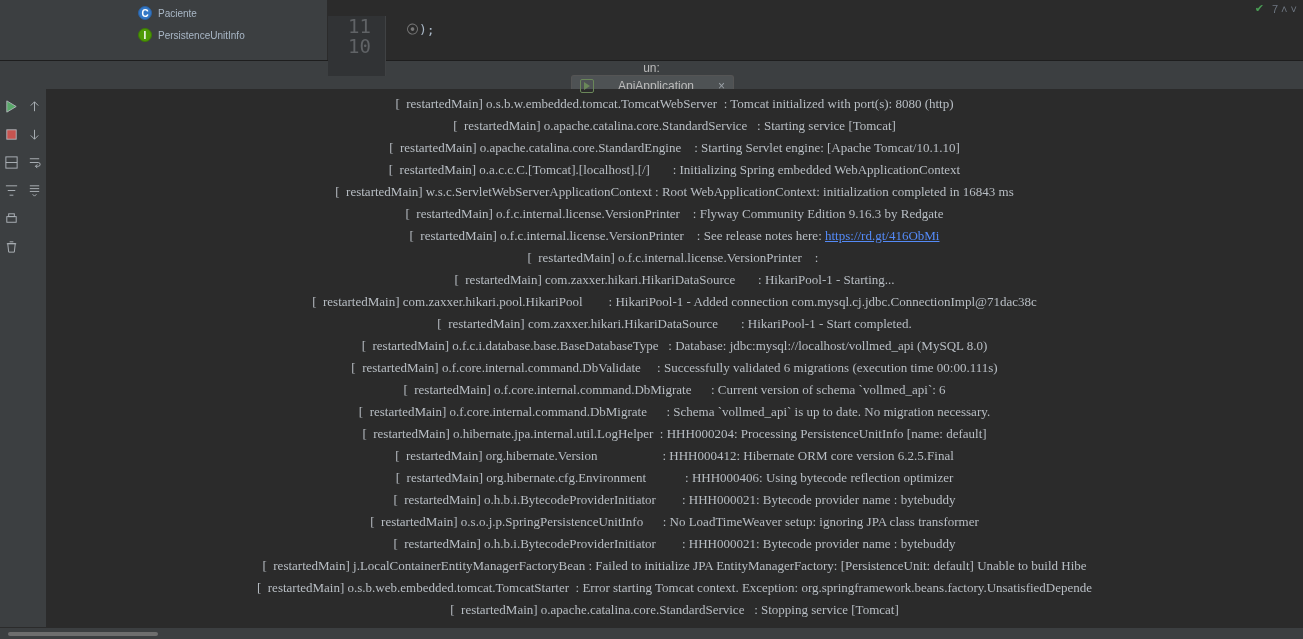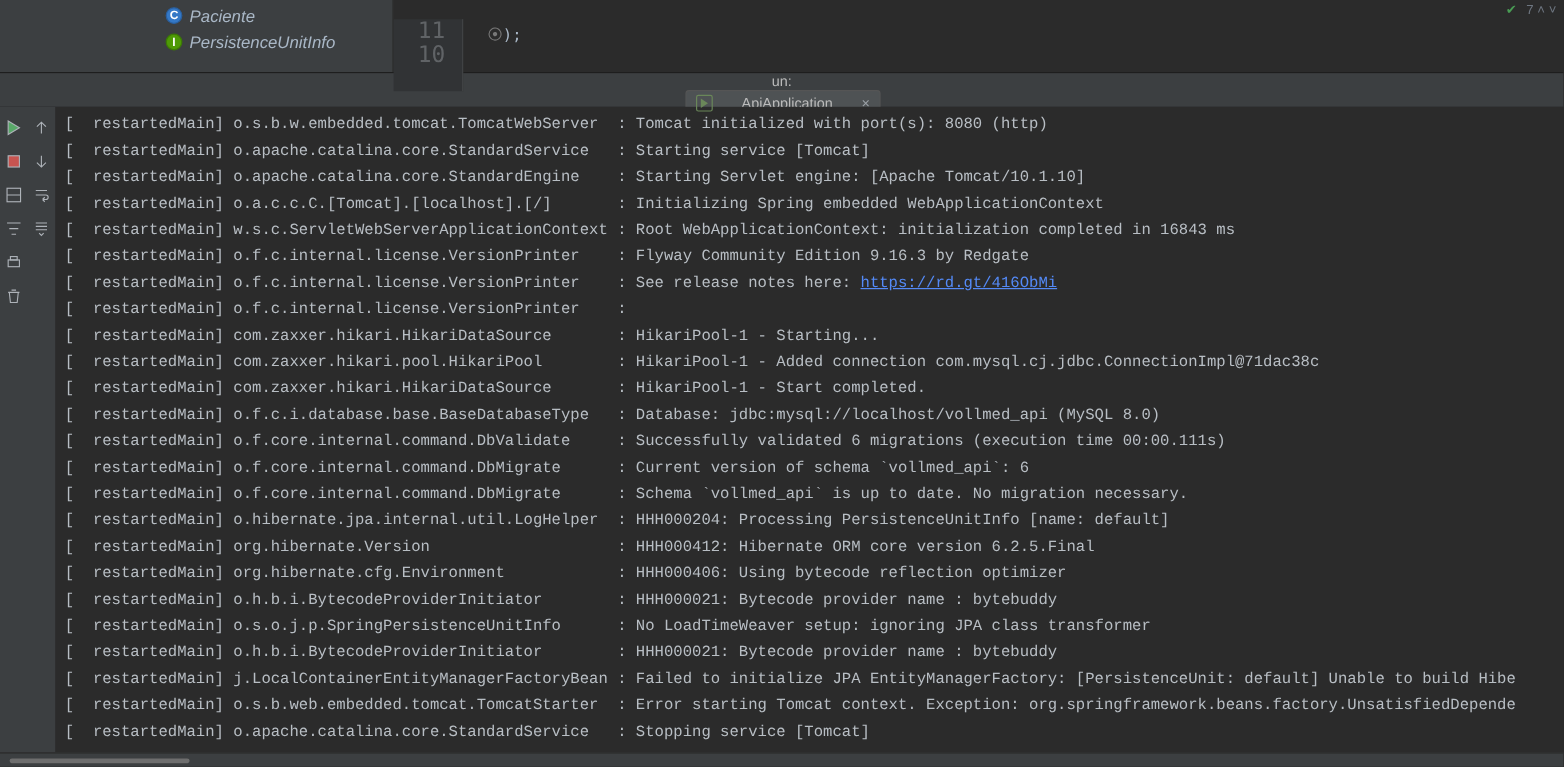--- a/index.html
+++ b/index.html
@@ -5,21 +5,21 @@
   * { margin:0; padding:0; box-sizing:border-box; }
   html,body { width:1303px; height:639px; background:#2b2b2b; font-family:"Segoe UI",Arial,sans-serif; font-size:12px; color:#bbb; overflow:hidden;}
   .root { display:flex; flex-direction:column; width:100%; height:100%;}
 
   .top { display:flex; height:60px; }
   .project-tree { width:328px; background:#3c3f41; border-right:1px solid #2b2b2b; padding-top:2px;}
   .tree-item { display:flex; align-items:center; height:22px; padding-left:138px; gap:6px; color:#a9b7c6;}
   .tree-icon { width:14px; height:14px; display:inline-flex; align-items:center; justify-content:center; border-radius:50%; font-size:10px; font-weight:bold;}
   .ico-class { background:#3478c6; color:#fff; border:1px solid #2a60a0;}
   .ico-interface { background:#4e9a06; color:#fff; border:1px solid #3c7a05;}
-  .tree-label { font-size:14px;font-style:italic; }
+  .tree-label { font-size:10px; }
 
   .editor-area { flex:1; background:#2b2b2b; position:relative;}
   .gutter { position:absolute; left:0; top:16px; width:58px; height:60px; background:#313335; color:#606366; font-family:Consolas,monospace; font-size:19px; text-align:right; padding-right:14px; border-right:1px solid #404244;}
   .gutter div{ height:20px; line-height:20px;}
   .code-body { margin-left:58px; font-family:Consolas,monospace; font-size:13px; line-height:20px; padding-left:20px; color:#a9b7c6;}
   .code-body .gray{ color:#787878;}
   .editor-top-right { position:absolute; right:6px; top:2px; display:flex; align-items:center; gap:8px; color:#6e7681; font-size:11px;}
   .check{ color:#499c54;}
 
   .toolwindow { flex:1; display:flex; flex-direction:column; border-top:1px solid #1e1e1e;}
@@ -35,21 +35,21 @@
 
   .tw-body{ flex:1; display:flex; background:#2b2b2b; overflow:hidden;}
   .tw-side{ width:46px; background:#3c3f41; display:flex; flex-direction:column;}
   .tw-side-col{ width:23px; display:flex; flex-direction:column; align-items:center; gap:10px; padding-top:8px;}
   .tw-side-inner{ display:flex; height:100%;}
   .side-btn{ width:18px;height:18px; display:flex; align-items:center; justify-content:center; color:#aeb3b9; cursor:pointer;}
   .side-btn svg{ width:15px;height:15px; }
   .side-btn.green svg path, .side-btn.green svg polygon{ fill:#59a869;}
   .side-btn svg path, .side-btn svg rect, .side-btn svg polygon, .side-btn svg line{ stroke:#aeb3b9; }
 
-  .console{ flex:1; overflow:auto; font-family:Liberation Mono, monospace; font-size:13px; line-height:22px; color:#b8bec4; padding:4px 8px 4px 8px; white-space:pre;}
+  .console{ flex:1; overflow:auto; font-family:Liberation Serif, serif; font-size:13px; line-height:22px; color:#b8bec4; padding:4px 8px 4px 8px; white-space:pre;text-align:center;}
   .console .row{ display:block;}
   .console a{ color:#548af7; text-decoration:underline;}
 
   .statusbar{ height:12px; background:#3c3f41; border-top:1px solid #2b2b2b;}
   .sb-strip{width:150px;height:4px;margin-left:8px;margin-top:4px;background:#6e6e6e;border-radius:2px;}
 </style>
 </head>
 <body>
 
 <div class="root">

